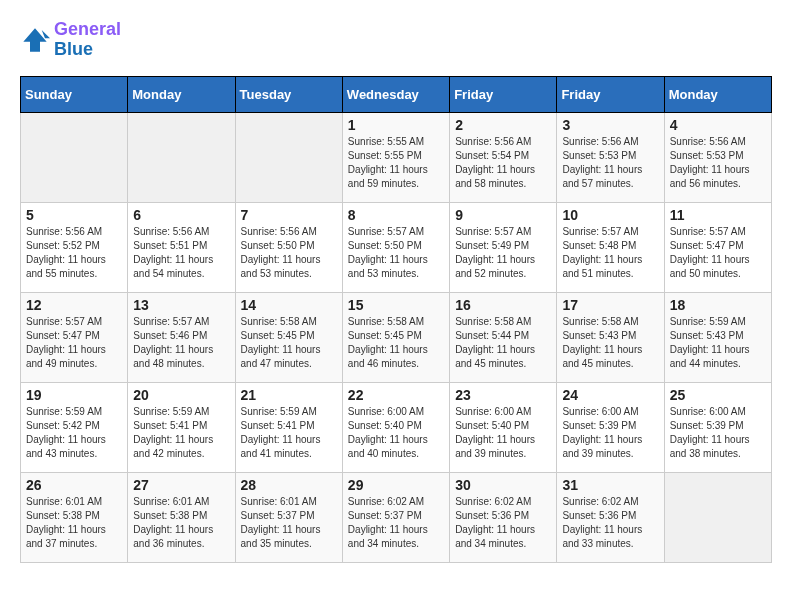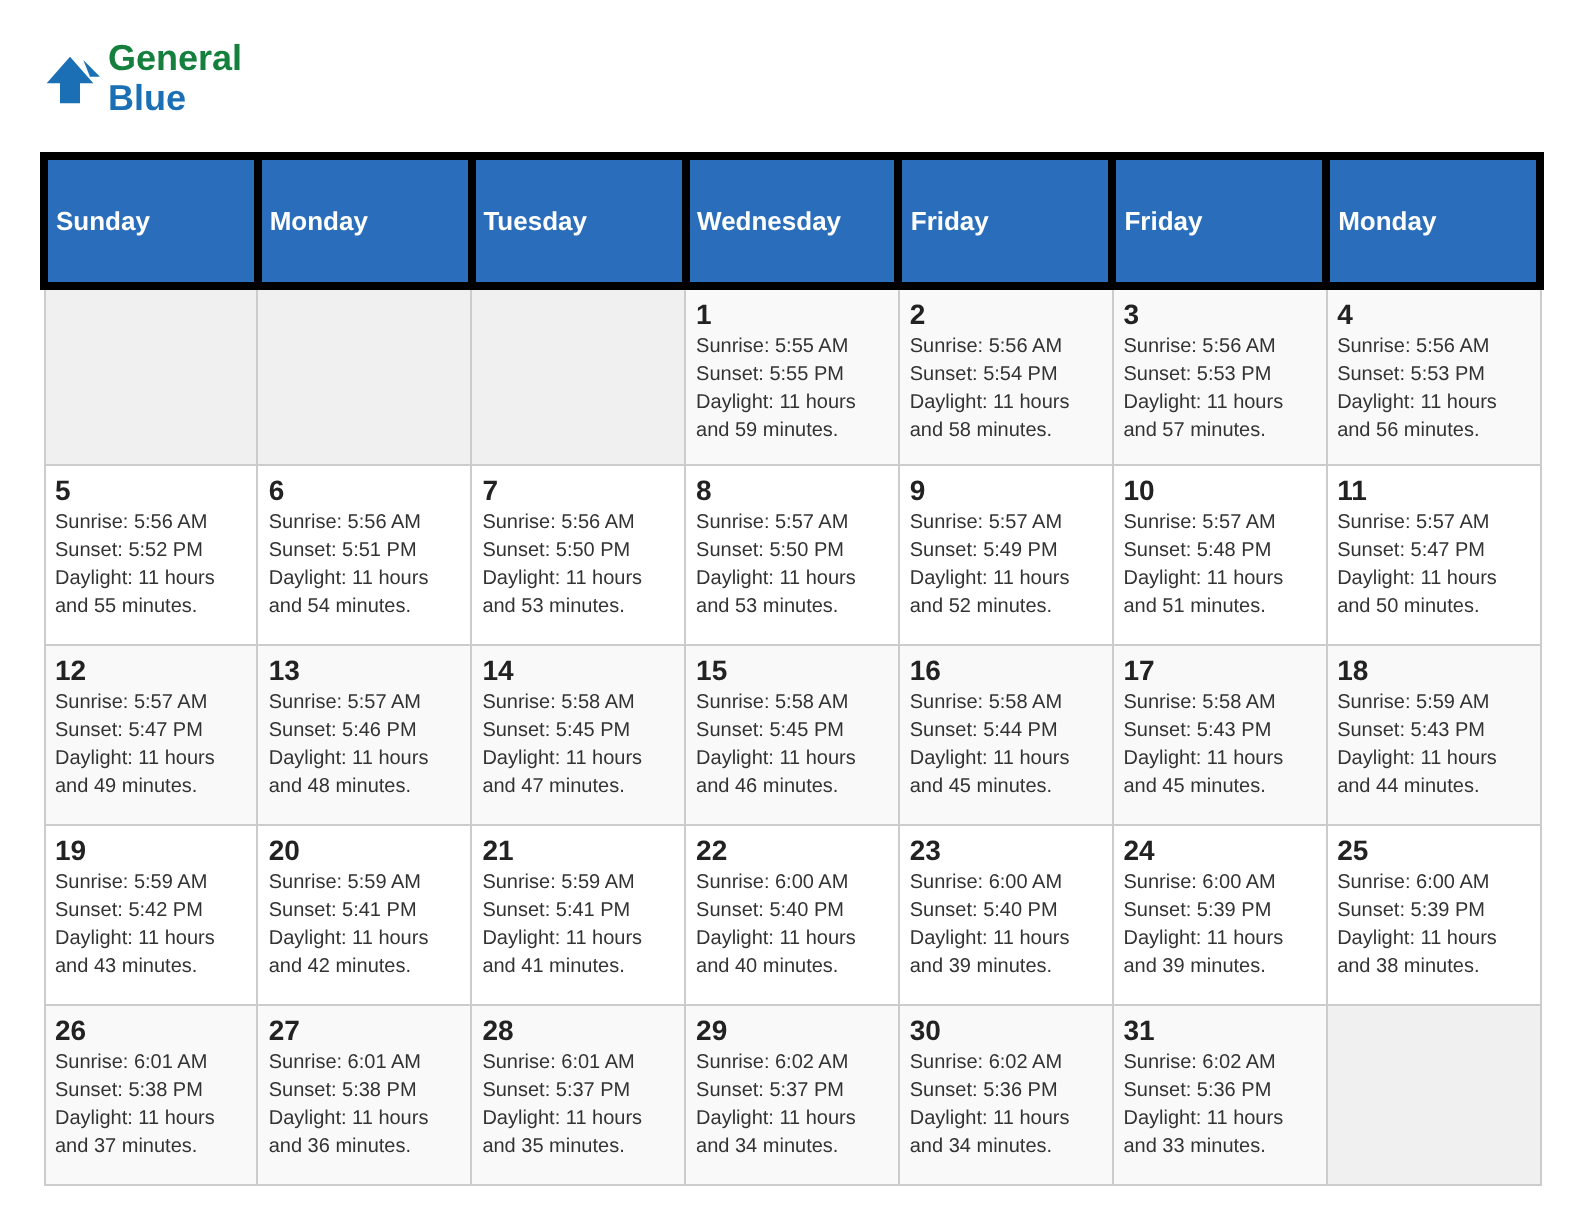--- a/index.html
+++ b/index.html
@@ -22,21 +22,21 @@
       gap: 4px;
     }
     .logo-text {
       display: flex;
       flex-direction: column;
       line-height: 1.1;
     }
     .logo-general {
       font-size: 18px;
       font-weight: bold;
-      color: #15803d;
+      color: #8b5cf6;
     }
     .logo-blue {
       font-size: 18px;
       font-weight: bold;
       color: #1a6fb5;
     }
     .logo-icon {
       width: 30px;
       height: 30px;
     }
@@ -55,25 +55,25 @@
     table {
       width: 100%;
       border-collapse: collapse;
       font-size: 10.5px;
     }
     thead tr {
       background: #2a6ebb;
       color: #fff;
     }
     thead th {
-      padding: 23px 4px;
+      padding: 10px 4px;
       text-align: left;
       font-size: 13px;
       font-weight: bold;
-      border: 4px solid #000000;
+      border: 1px solid #000000;
     }
     tbody tr {
       vertical-align: top;
     }
     tbody td {
       border: 1px solid #ccc;
       padding: 4px 5px;
       height: 90px;
       vertical-align: top;
       background: #fff;

